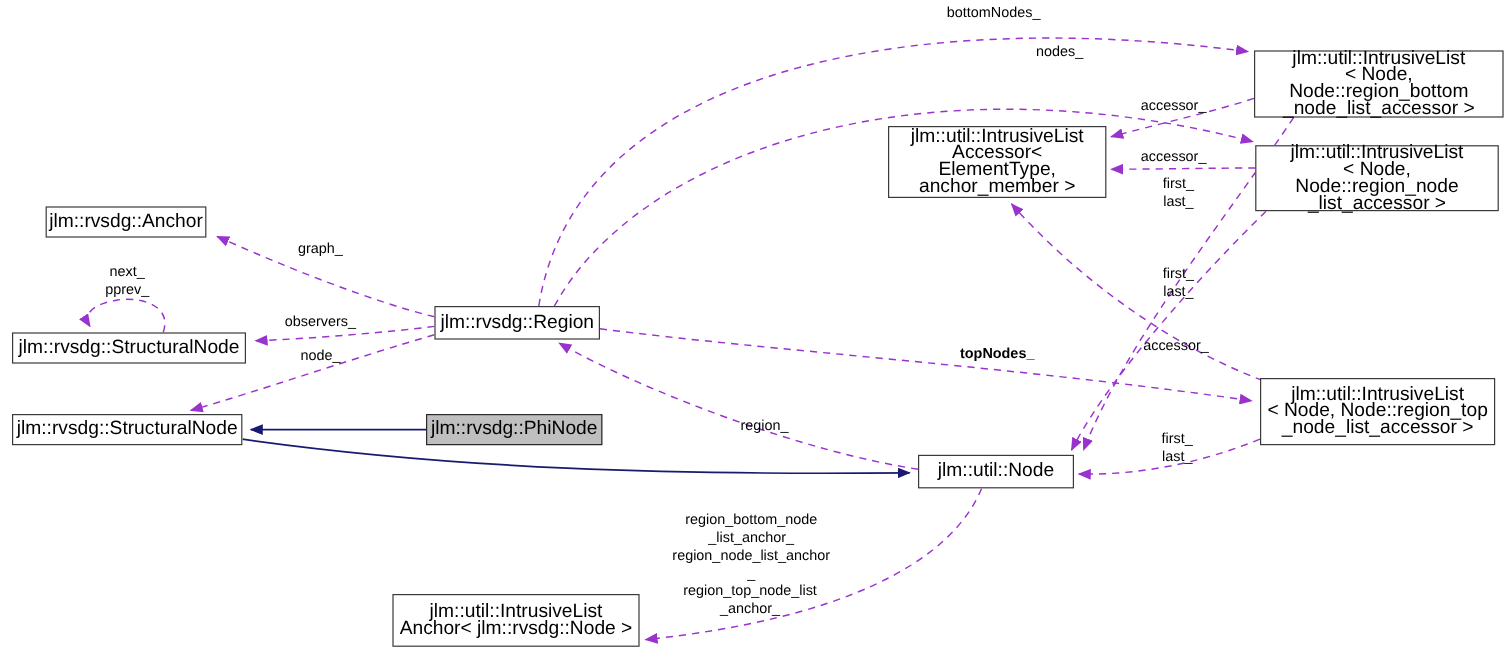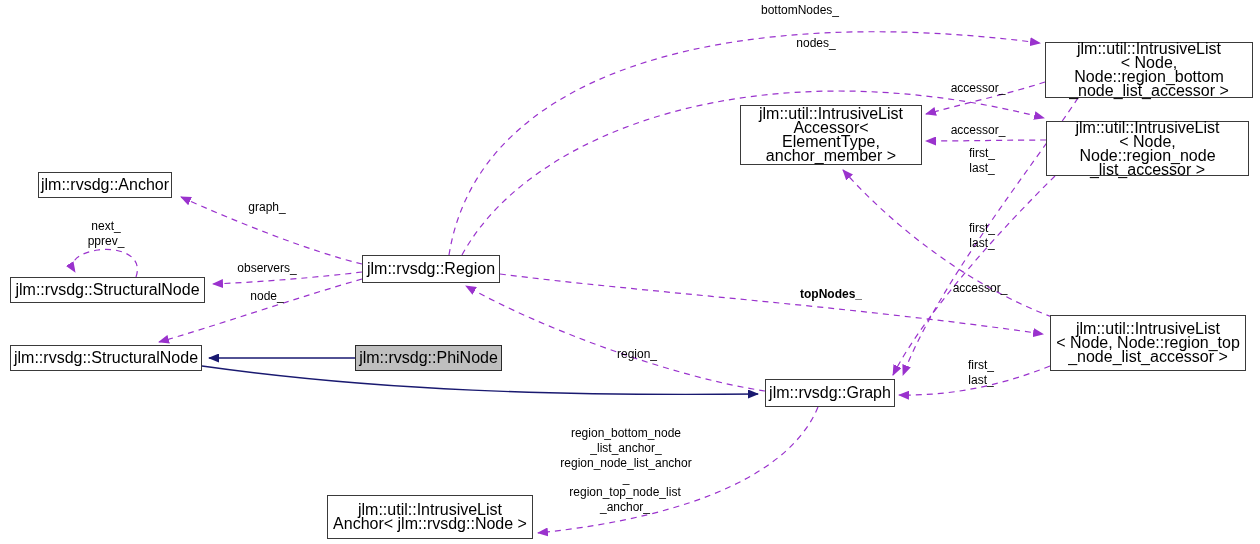--- a/index.html
+++ b/index.html
@@ -77,27 +77,27 @@
 _node_list_accessor &gt;</div>
 
   <div class="class-box" style="left:1046px;top:121px;width:203px;height:55px;">jlm::util::IntrusiveList
 &lt; Node, Node::region_node
 _list_accessor &gt;</div>
 
   <div class="class-box" style="left:1050px;top:315px;width:196px;height:56px;">jlm::util::IntrusiveList
 &lt; Node, Node::region_top
 _node_list_accessor &gt;</div>
 
-  <div class="class-box" style="left:765px;top:379px;width:130px;height:28px;">jlm::rvsdg::Graph</div>
+  <div class="class-box" style="left:765px;top:379px;width:130px;height:28px;">jlm::util::Node</div>
 
   <div class="class-box" style="left:327px;top:495px;width:206px;height:44px;">jlm::util::IntrusiveList
 Anchor&lt; jlm::rvsdg::Node &gt;</div>
 
-  <span class="edge-label" style="left:800px;top:3px;">bottomNodes_</span>
-  <span class="edge-label" style="left:816px;top:36px;">nodes_</span>
+  <span class="edge-label" style="left:828px;top:3px;">bottomNodes_</span>
+  <span class="edge-label" style="left:883px;top:36px;">nodes_</span>
   <span class="edge-label" style="left:978px;top:81px;">accessor_</span>
   <span class="edge-label" style="left:978px;top:123px;">accessor_</span>
   <span class="edge-label" style="left:982px;top:146px;">first_
 last_</span>
   <span class="edge-label" style="left:982px;top:221px;">first_
 last_</span>
   <span class="edge-label" style="left:980px;top:281px;">accessor_</span>
   <span class="edge-label" style="left:981px;top:358px;">first_
 last_</span>
   <span class="edge-label" style="left:267px;top:200px;">graph_</span>

